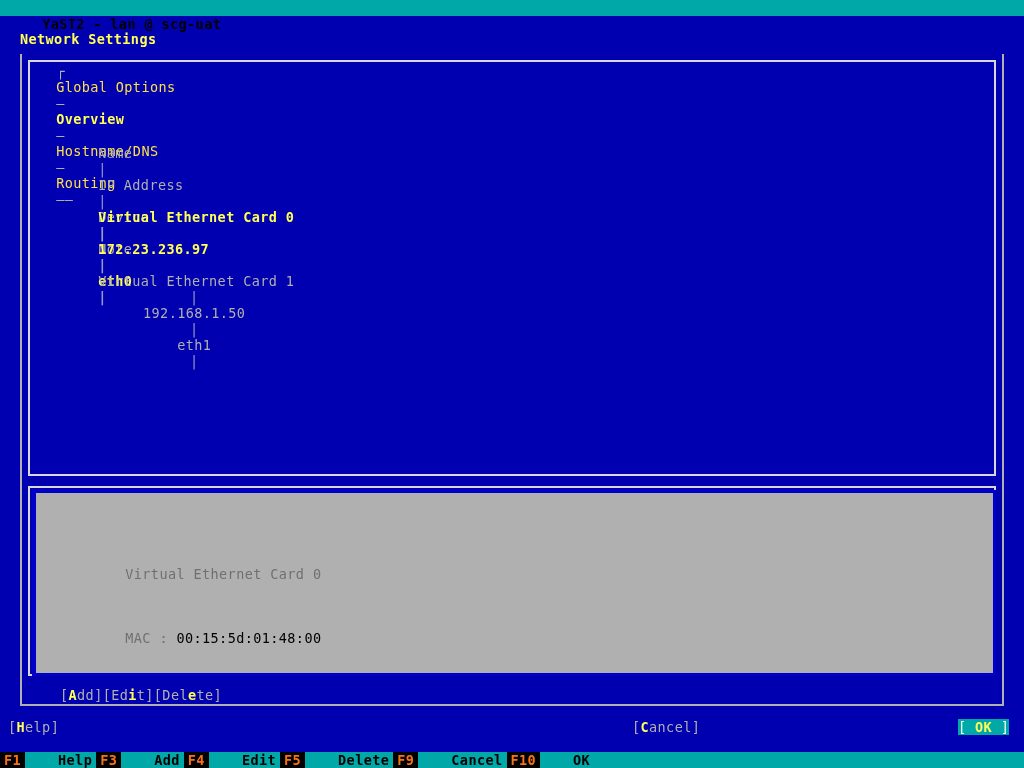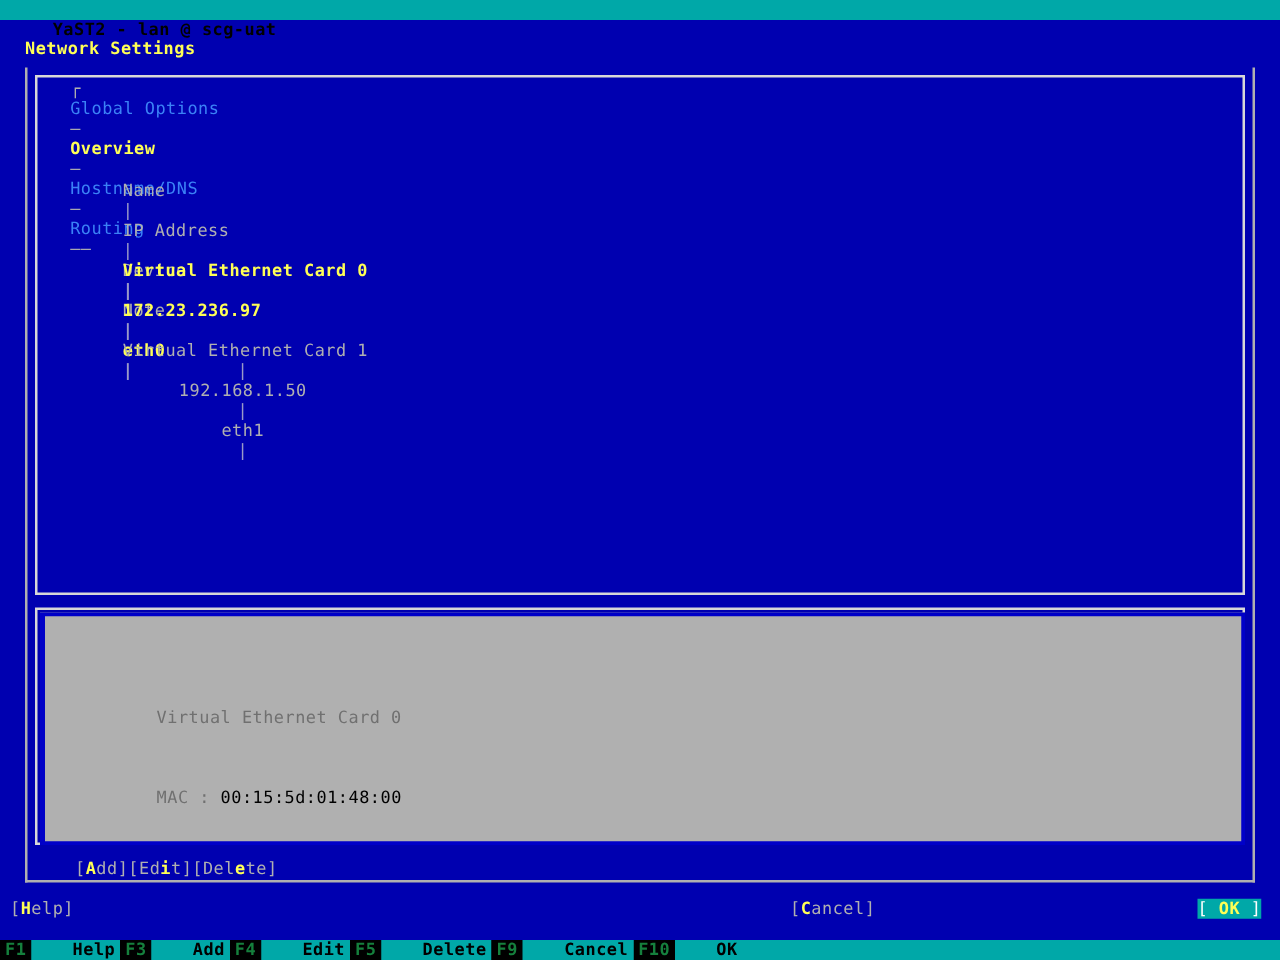--- a/index.html
+++ b/index.html
@@ -61,21 +61,21 @@
   }
   .tab-strip {
     position: absolute;
     left: 22px; top: 47px;
     height: 16px;
     line-height: 16px;
     white-space: pre;
     color: #b0b0b0;
     letter-spacing: 0.4px;
   }
-  .tab-strip .tab { color: #3b82f6; }
+  .tab-strip .tab { color: #fde047; }
   .tab-strip .tab.active { color: #ffff55; font-weight: bold; }
   .tab-strip .sep { color: #b0b0b0; }
   .tab-strip .trail { color: #b0b0b0; }
 
   
   .table-frame {
     position: absolute;
     left: 28px; top: 60px;
     width: 968px;
     height: 416px;
@@ -189,21 +189,21 @@
     height: 16px;
     background: #00a8a8;
     white-space: nowrap;
     line-height: 16px;
     font-weight: bold;
     letter-spacing: 0.4px;
   }
   .fnkey {
     display: inline-block;
     background: #000000;
-    color: #15803d;
+    color: #f97316;
     padding: 0 4px;
     height: 16px;
   }
   .fnlabel {
     display: inline-block;
     background: #00a8a8;
     color: #000000;
     padding: 0 4px;
     height: 16px;
     margin-left: 29px;

